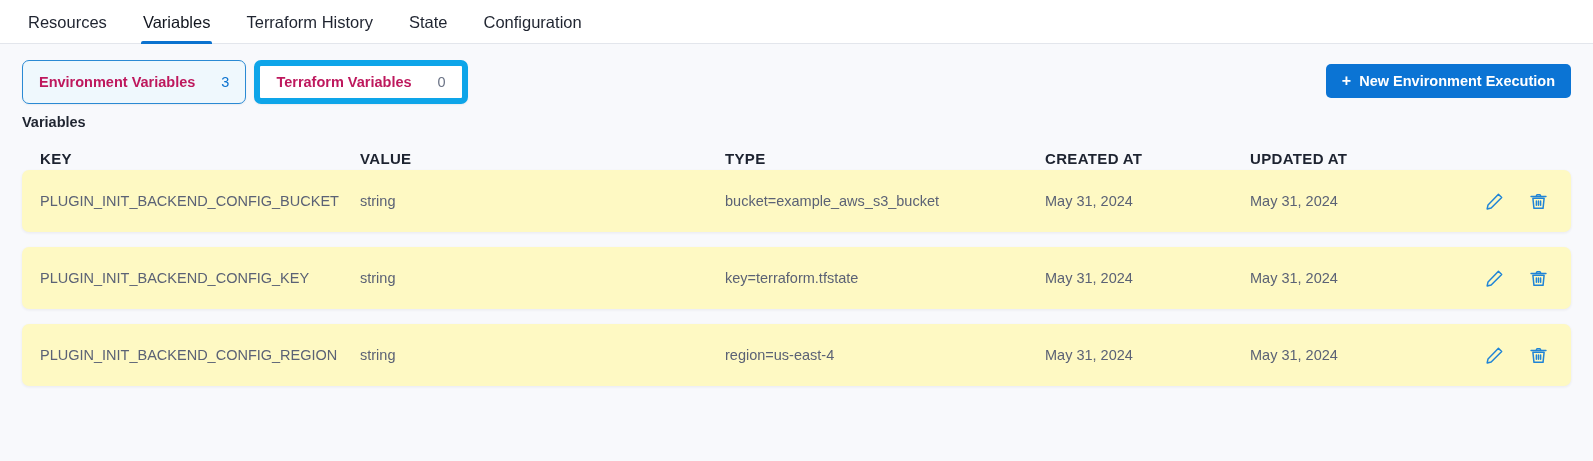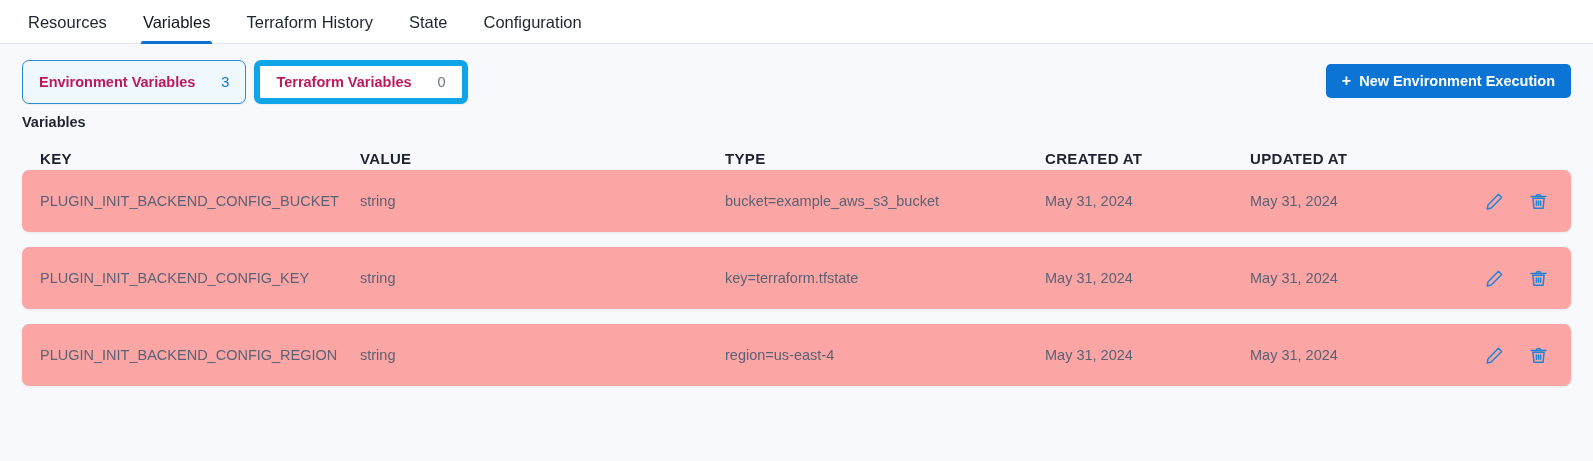--- a/index.html
+++ b/index.html
@@ -144,21 +144,21 @@
   }
   .thead .th {
     font-size: 15px;
     font-weight: bold;
     letter-spacing: 0.35px;
     color: #1d2330;
     text-transform: uppercase;
   }
 
   .trow {
-    background: #fca5a5;
+    background: #fef9c3;
     border-radius: 7px;
     box-shadow: 0 1px 3px rgba(25,35,70,0.07);
     height: 62px;
     margin-bottom: 15px;
     padding: 0 18px;
     box-sizing: border-box;
   }
   .trow .td {
     font-size: 14.5px;
     color: #5b6275;

